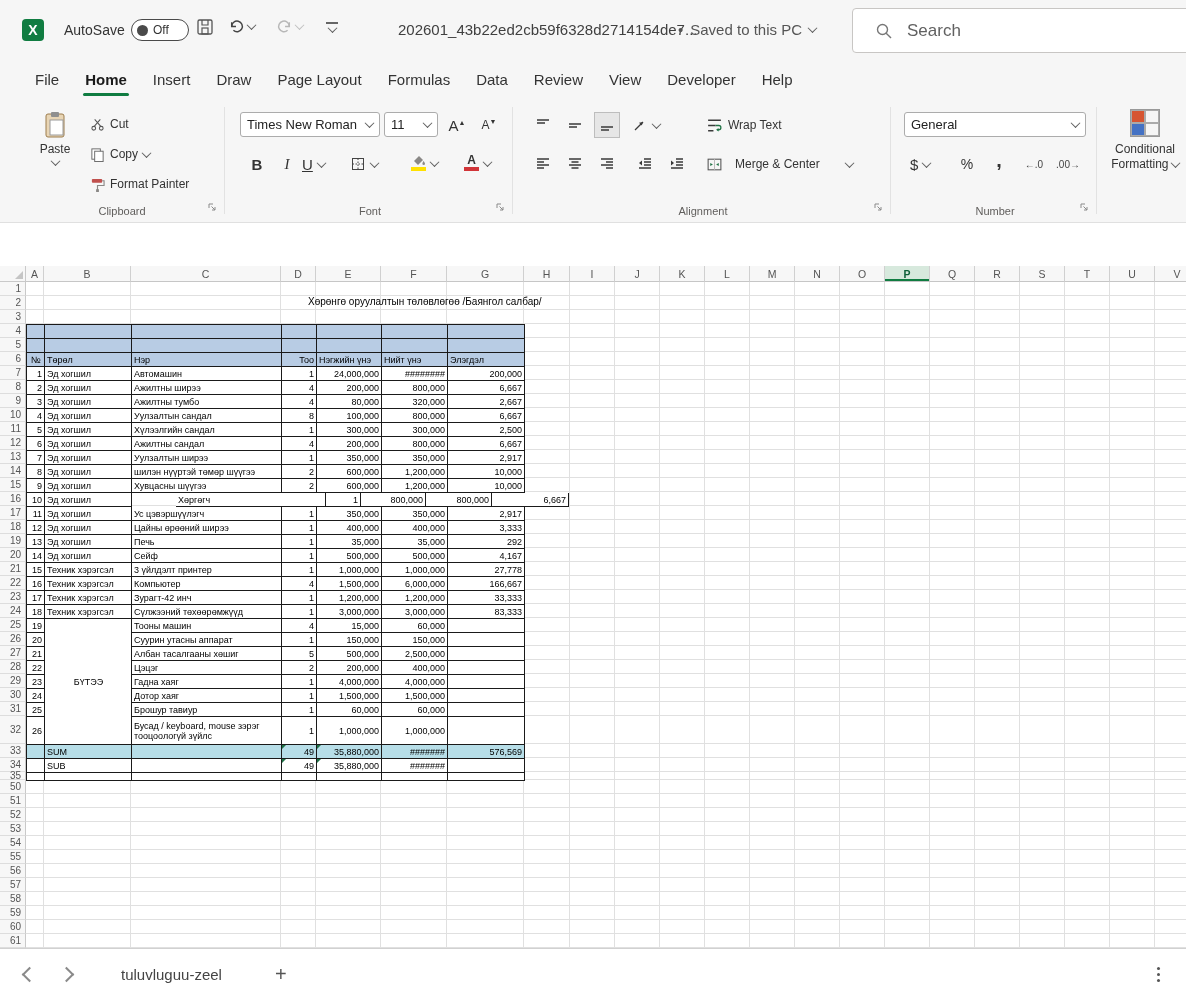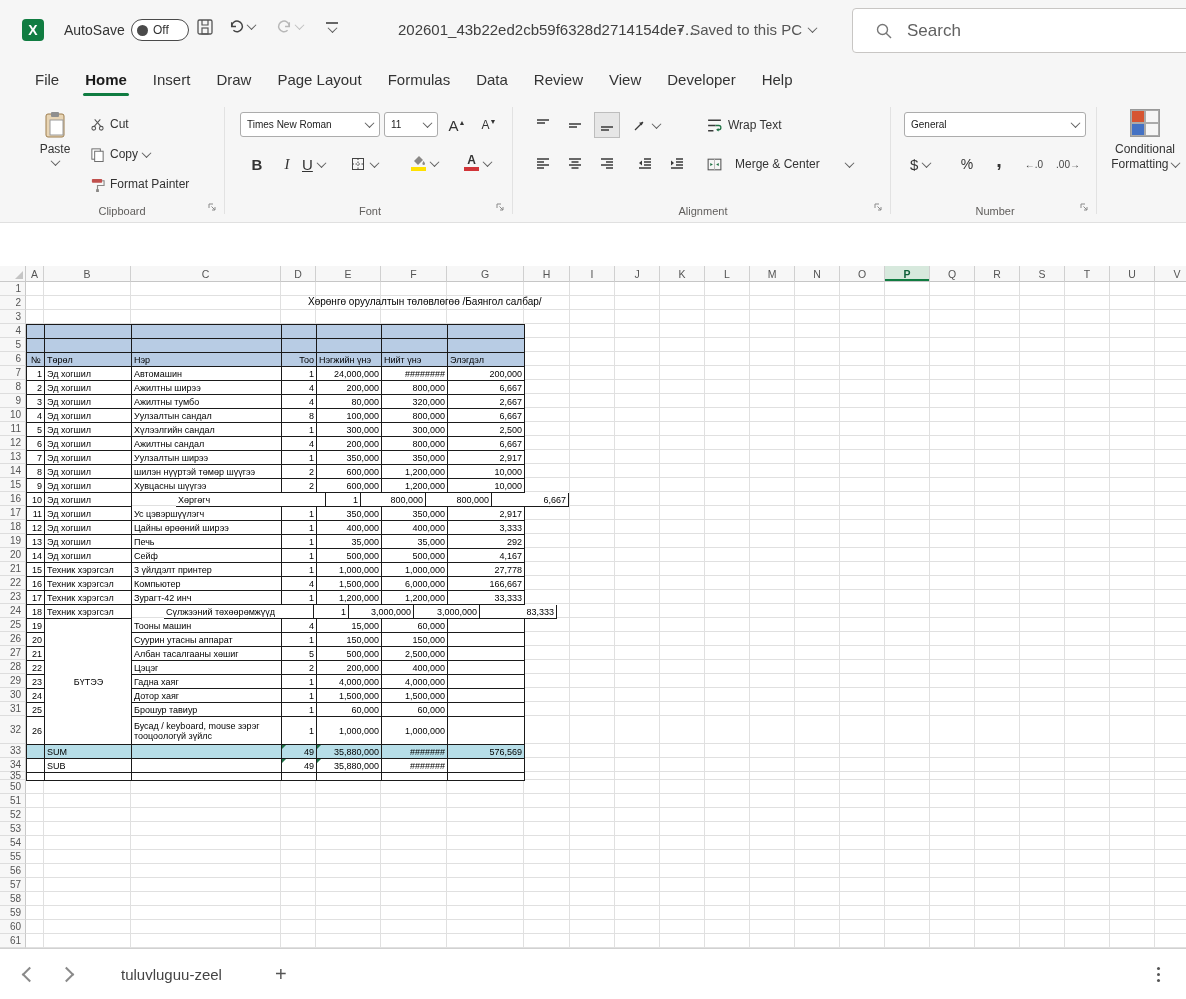--- a/index.html
+++ b/index.html
@@ -35,21 +35,21 @@
   .menu-tab.active::after{content:"";position:absolute;left:11px;right:11px;bottom:3px;height:3px;background:#107C41;border-radius:2px;}
 
   
   .ribbon{position:absolute;left:0;top:99px;width:100%;height:123px;background:#F6F6F6;border-bottom:1px solid #E0E0E0;}
   .group{position:absolute;top:0;height:100%;}
   .gsep{position:absolute;top:8px;bottom:8px;width:1px;background:#E2E2E2;}
   .glabel{position:absolute;bottom:5px;left:0;width:100%;text-align:center;font-size:11px;color:#605E5C;}
   .launcher{position:absolute;right:3px;bottom:6px;}
   .rbtn{position:absolute;display:flex;align-items:center;gap:5px;font-size:12px;color:#333;height:24px;}
   .combo{position:absolute;height:25px;border:1px solid #ACACAC;border-radius:3px;background:#fff;
-         display:flex;align-items:center;font-size:10px;color:#222;padding:0 6px;box-sizing:border-box;}
+         display:flex;align-items:center;font-size:13px;color:#222;padding:0 6px;box-sizing:border-box;}
   .combo .val{flex:1;overflow:hidden;white-space:nowrap;}
   .iconbtn{position:absolute;width:26px;height:26px;display:flex;align-items:center;justify-content:center;}
   .iconbtn.selected{background:#E6E6E6;border:1px solid #BDBDBD;box-sizing:border-box;}
   .fmt{font-size:15px;color:#333;}
   .stack{display:flex;flex-direction:column;align-items:center;line-height:10px;}
   .bar{width:15px;height:4px;margin-top:1px;}
   .cficon{display:grid;grid-template-columns:14px 14px;grid-template-rows:13px 13px;border:1px solid #999;}
   .cficon div{border:0.5px solid #aaa;}
   .dectxt{font-size:10px;color:#444;}
 
@@ -722,21 +722,21 @@
           <div class="tc" style="width: 87px;">Техник хэрэгсэл</div>
           <div class="tc" style="width: 150px;">Зурагт-42 инч</div>
           <div class="tc num" style="width: 35px;">1</div>
           <div class="tc num" style="width: 65px;">1,200,000</div>
           <div class="tc num" style="width: 66px;">1,200,000</div>
           <div class="tc num" style="width: 77px;">33,333</div>
         </div>
         <div class="trow" style="height: 14px;">
           <div class="tc num" style="width: 18px;">18</div>
           <div class="tc" style="width: 87px;">Техник хэрэгсэл</div>
-          <div class="tc" style="width: 150px; margin-left: 32px;">Сүлжээний төхөөрөмжүүд</div>
+          <div class="tc" style="width: 150px;">Сүлжээний төхөөрөмжүүд</div>
           <div class="tc num" style="width: 35px;">1</div>
           <div class="tc num" style="width: 65px;">3,000,000</div>
           <div class="tc num" style="width: 66px;">3,000,000</div>
           <div class="tc num" style="width: 77px;">83,333</div>
         </div>
         <div class="trow" style="height: 14px;">
           <div class="tc num" style="width: 18px;">19</div>
           <div class="tc nob" style="width: 87px;"></div>
           <div class="tc" style="width: 150px;">Тооны машин</div>
           <div class="tc num" style="width: 35px;">4</div>

